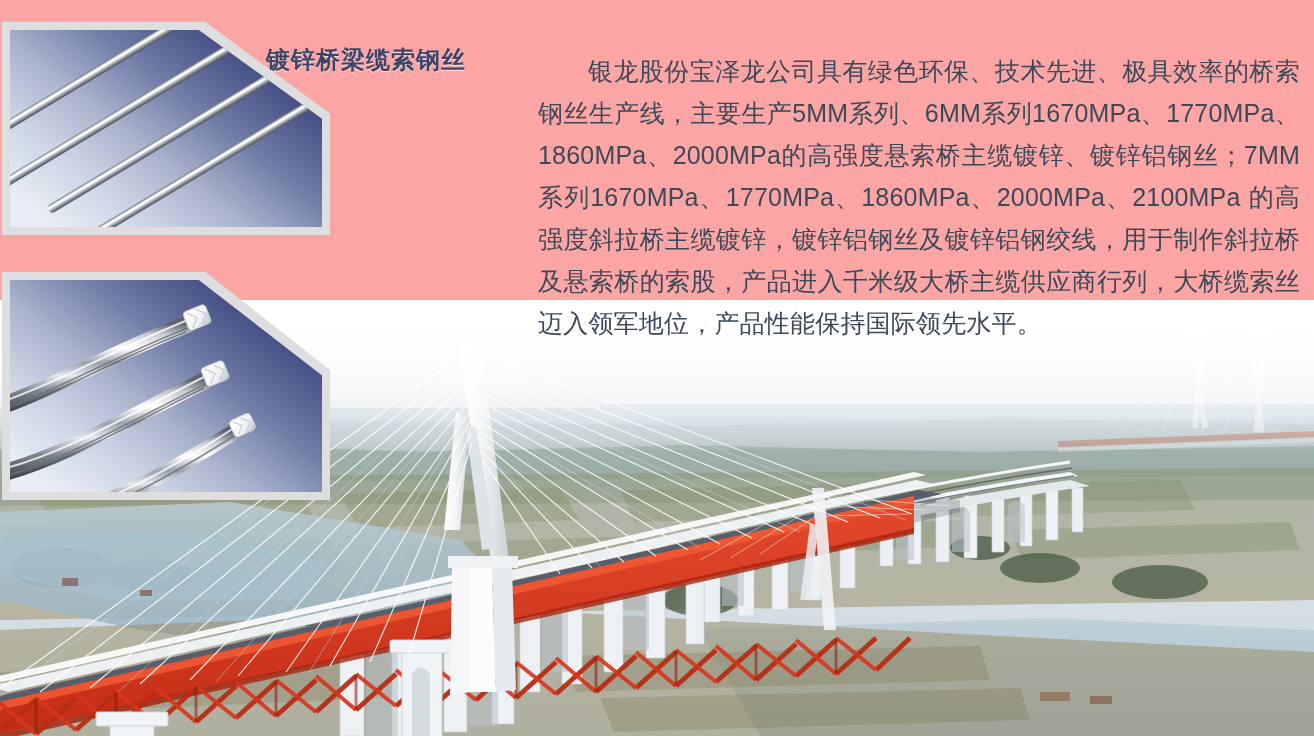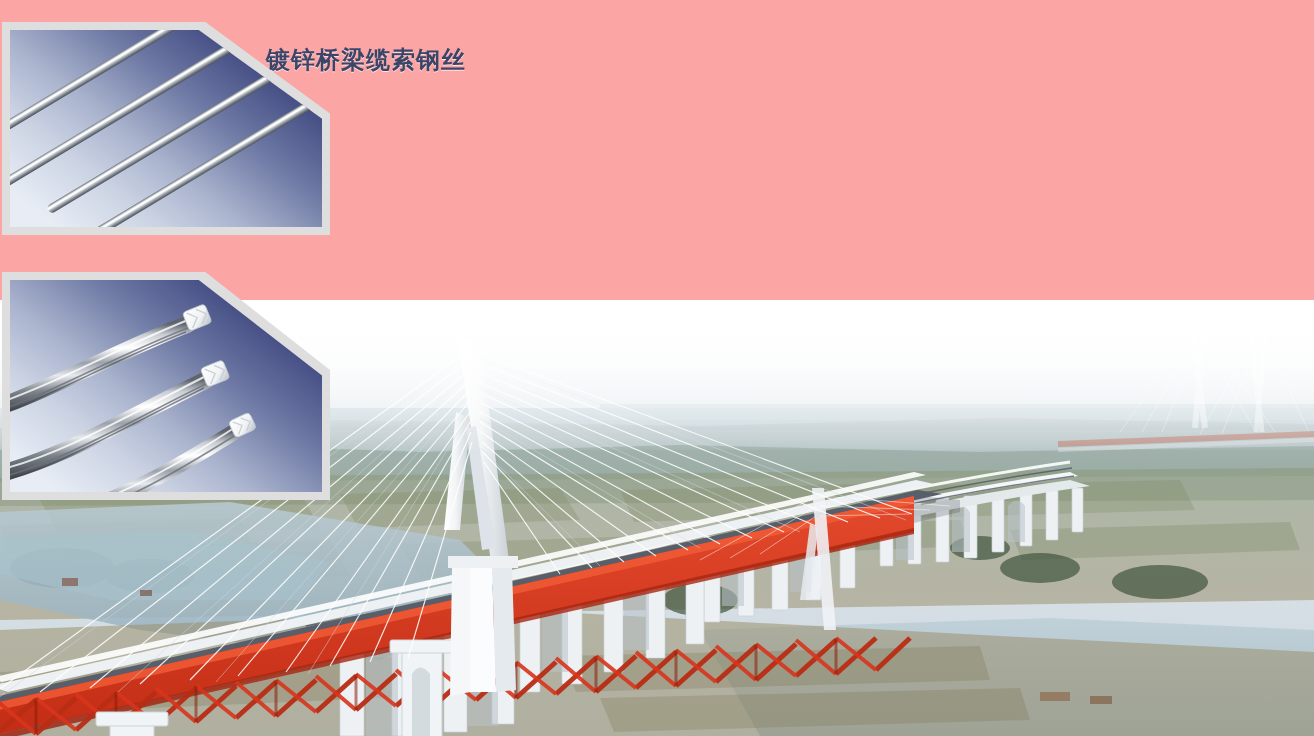--- a/index.html
+++ b/index.html
@@ -484,14 +484,15 @@
           <g transform="translate(222,150) rotate(-25)">
             <rect x="0" y="-9" width="23" height="18" rx="4" fill="url(#tipG)" stroke="#c4cad1" stroke-width="0.8"></rect>
             <path d="M4,-7 L11,0 L4,7 M13,-7 L20,0 L13,7" stroke="#c8ced4" stroke-width="1.2" fill="none"></path>
           </g>
         </g>
       </svg>
     </div>
   </div>
 
 
+  <div id="copy">银龙股份宝泽龙公司具有绿色环保、技术先进、极具效率的桥索钢丝生产线，主要生产5MM系列、6MM系列1670MPa、1770MPa、1860MPa、2000MPa的高强度悬索桥主缆镀锌、镀锌铝钢丝；7MM系列1670MPa、1770MPa、1860MPa、2000MPa、2100MPa 的高强度斜拉桥主缆镀锌，镀锌铝钢丝及镀锌铝钢绞线，用于制作斜拉桥及悬索桥的索股，产品进入千米级大桥主缆供应商行列，大桥缆索丝迈入领军地位，产品性能保持国际领先水平。</div>
 
 </div>
 
 </body></html>

